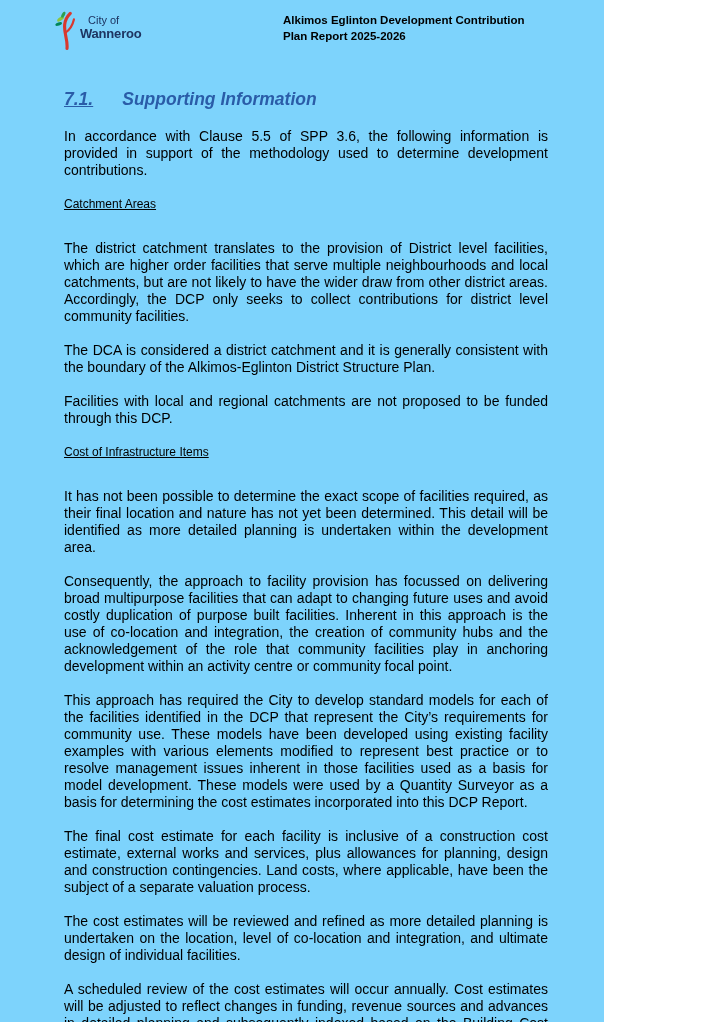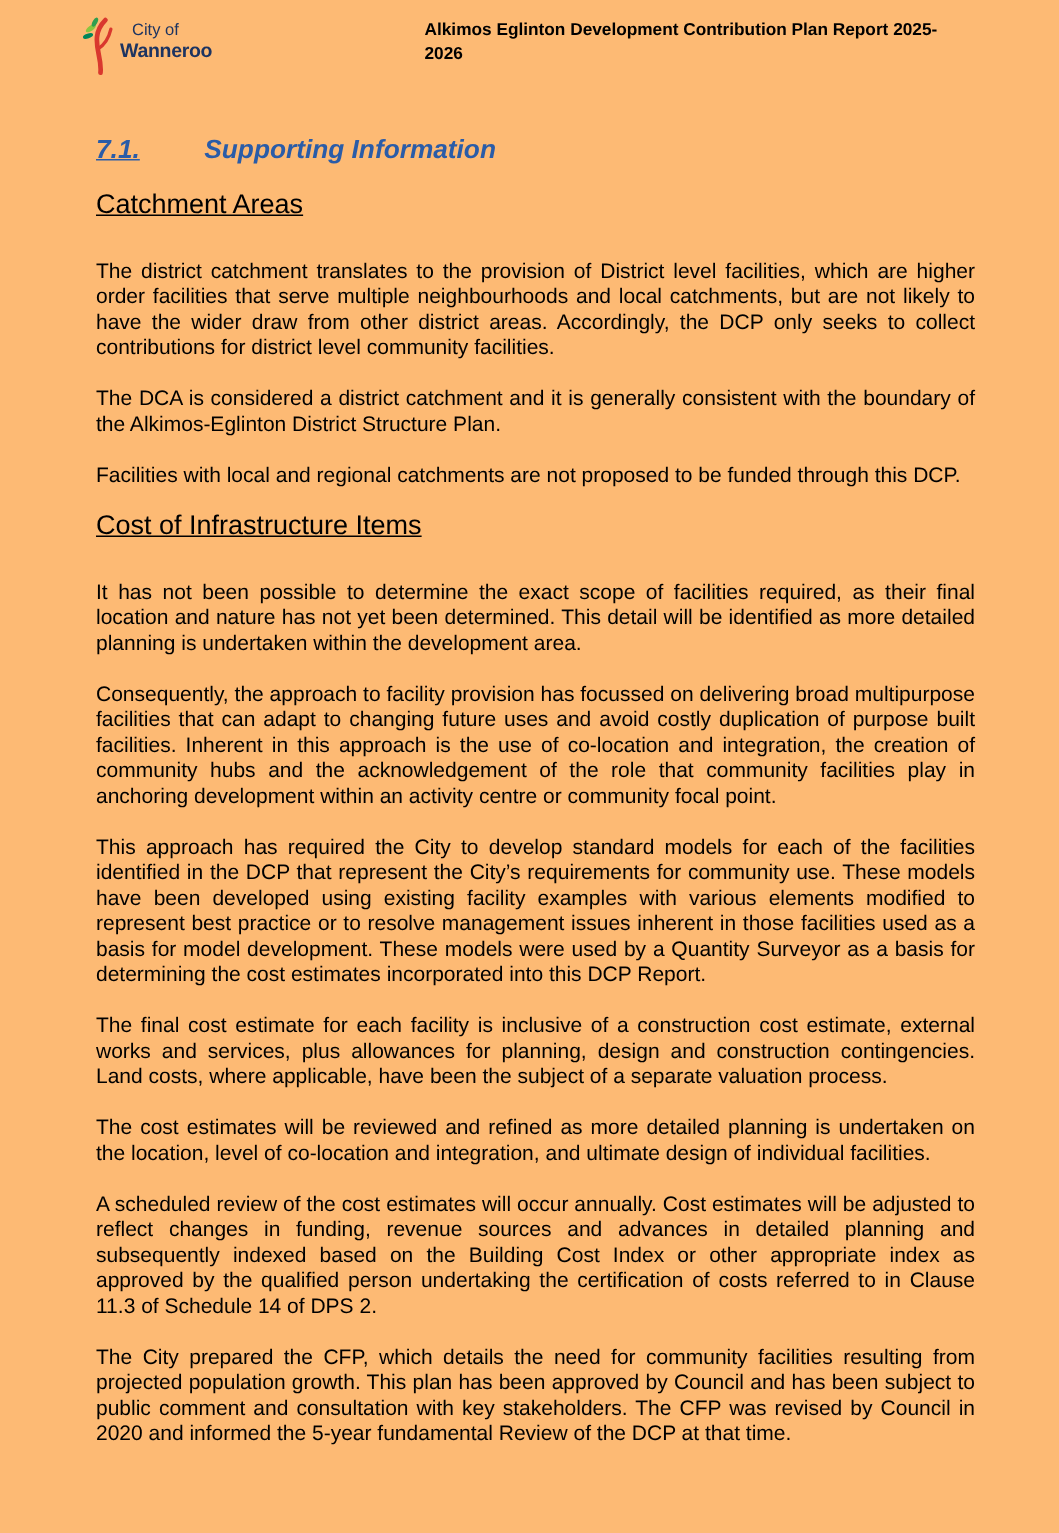--- a/index.html
+++ b/index.html
@@ -4,23 +4,23 @@
 <style>
   html, body {
     margin: 0;
     padding: 0;
     background: #ffffff;
     font-family: "Liberation Sans", sans-serif;
     color: #000000;
   }
   .page {
     position: relative;
-    width: 706px;
+    width: 604px;
     height: 1022px;
-    background: #fdba74;
+    background: #7dd3fc;
     overflow: hidden;
     box-sizing: border-box;
   }
   
   .doc-header {
     display: flex;
     align-items: flex-start;
     padding: 10px 56px 0 55px;
     box-sizing: border-box;
   }
@@ -52,29 +52,29 @@
     padding: 0 56px 0 64px;
     box-sizing: border-box;
   }
   .section-heading {
     color: #2a5ca8;
     font-style: italic;
     font-weight: bold;
     font-size: 17.5px;
     margin: 39px 0 18px 0;
   }
-  .section-heading .num { margin-right: 43px; text-decoration: underline; }
+  .section-heading .num { margin-right: 29px; text-decoration: underline; }
   p.body {
     font-size: 14px;
     line-height: 17px;
     text-align: justify;
     margin: 0 0 17px 0;
   }
   .sub {
-    font-size: 18px;
+    font-size: 12px;
     font-weight: normal;
     text-decoration: underline;
     line-height: 17px;
     margin: 0 0 27px 0;
   }
 </style>
 </head>
 <body>
 
 <div class="page">
@@ -97,20 +97,21 @@
       <div>Alkimos Eglinton Development Contribution Plan Report 2025-2026</div>
     </div>
   </header>
 
   <main>
 
     <h1 class="section-heading">
       <span class="num">7.1.</span><span>Supporting Information</span>
     </h1>
 
+    <p class="body">In accordance with Clause 5.5 of SPP 3.6, the following information is provided in support of the methodology used to determine development contributions.</p>
 
     <h2 class="sub">Catchment Areas</h2>
 
     <p class="body">The district catchment translates to the provision of District level facilities, which are higher order facilities that serve multiple neighbourhoods and local catchments, but are not likely to have the wider draw from other district areas. Accordingly, the DCP only seeks to collect contributions for district level community facilities.</p>
 
     <p class="body">The DCA is considered a district catchment and it is generally consistent with the boundary of the Alkimos-Eglinton District Structure Plan.</p>
 
     <p class="body">Facilities with local and regional catchments are not proposed to be funded through this DCP.</p>
 
     <h2 class="sub">Cost of Infrastructure Items</h2>

